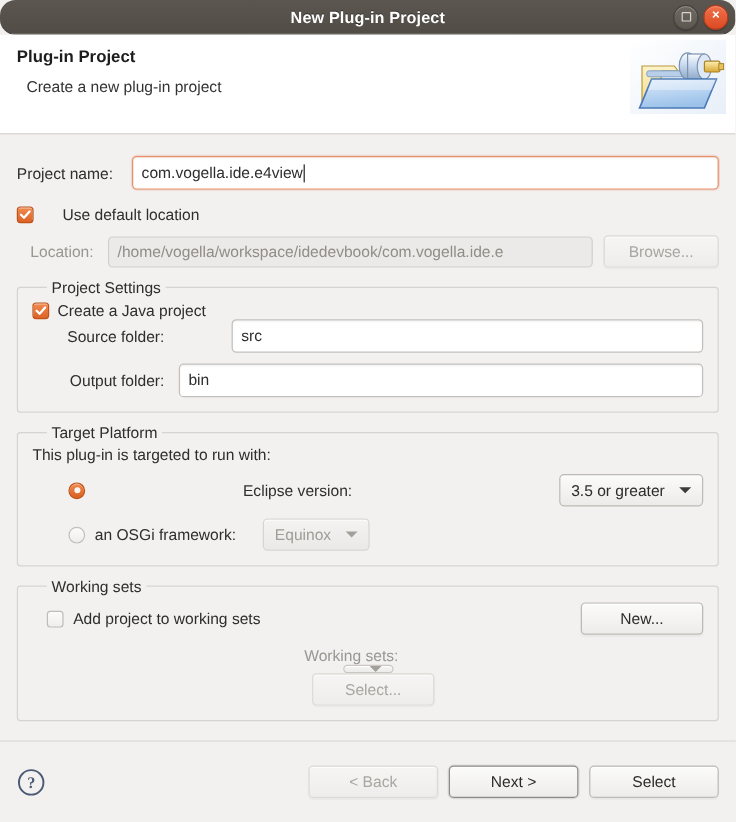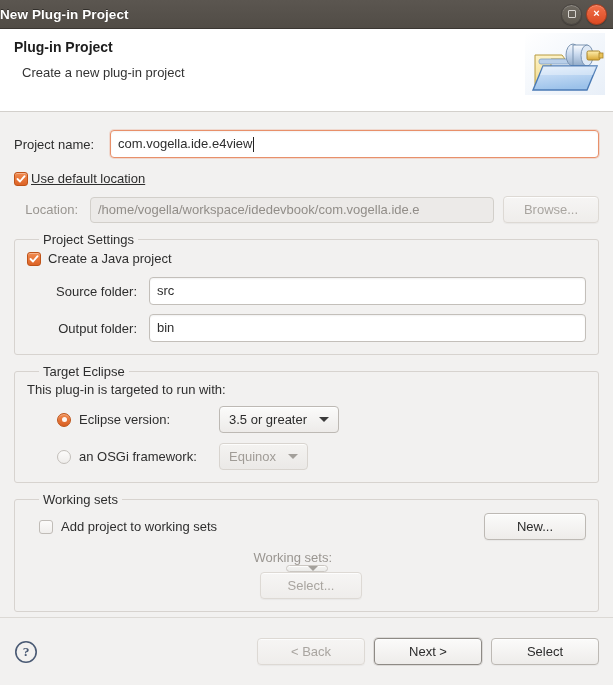--- a/index.html
+++ b/index.html
@@ -18,21 +18,22 @@
   }
 
   
   .titlebar {
     position: relative;
     height: 28px;
     background: linear-gradient(to bottom, #5b5650 0%, #514c46 100%);
     border-bottom: 1px solid #3a3632;
     display: flex;
     align-items: center;
-    justify-content: flex-start;
+    justify-content: center;
+    border-radius: 13px;
   }
   .titlebar-text {
     color: #ffffff;
     font-size: 13.5px;
     font-weight: bold;
     letter-spacing: 0.1px;
     text-shadow: 0 -1px 0 rgba(0,0,0,0.45);
   }
   .win-buttons {
     position: absolute;
@@ -386,21 +387,21 @@
         <span class="caret"></span>
     </div>
   </div>
 
   <div class="row" style="margin-top:13px;">
     <span class="cbox on">
       <svg class="tick" viewBox="0 0 10 10">
         <path d="M1.5 5 L4 7.5 L8.6 2.2" stroke="#ffffff" stroke-width="1.9" fill="none" stroke-linecap="round" stroke-linejoin="round"></path>
       </svg>
     </span>
-    <label class="lbl" style="margin-left:3px;text-decoration:underline;">Use default location</label>
+    <label class="lbl" style="margin-left:24px;">Use default location</label>
   </div>
 
   <div class="row" style="margin-top:10px;">
     <label class="lbl dim" style="width:76px; text-align:right; padding-right:12px; box-sizing:border-box;">Location:</label>
     <div class="entry disabled" style="flex:1;">
       <span>/home/vogella/workspace/idedevbook/com.vogella.ide.e</span>
     </div>
     <button class="btn disabled" style="margin-left:9px; min-width:96px;">Browse...</button>
   </div>
 
@@ -409,41 +410,41 @@
 
     <div class="row" style="margin-top:-3px;">
       <span class="cbox on">
         <svg class="tick" viewBox="0 0 10 10">
           <path d="M1.5 5 L4 7.5 L8.6 2.2" stroke="#ffffff" stroke-width="1.9" fill="none" stroke-linecap="round" stroke-linejoin="round"></path>
         </svg>
       </span>
       <label class="lbl" style="margin-left:7px;">Create a Java project</label>
     </div>
 
-    <div class="row" style="margin-top:11px;">
+    <div class="row" style="gap:44px;">
       <label class="lbl" style="width:122px; text-align:right; padding-right:12px; box-sizing:border-box;">Source folder:</label>
       <div class="entry" style="flex:1; height:28px;">
         <span>src</span>
       </div>
     </div>
 
     <div class="row" style="margin-top:9px;">
       <label class="lbl" style="width:122px; text-align:right; padding-right:12px; box-sizing:border-box;">Output folder:</label>
       <div class="entry" style="flex:1; height:28px;">
         <span>bin</span>
       </div>
     </div>
   </div>
 
   <div class="group" style="margin-top:16px;">
-    <span class="group-title">Target Eclipse</span>
+    <span class="group-title">Target Platform</span>
 
     <div style="margin-top:-4px; font-size:13px; color:#2e2e2e;">This plug-in is targeted to run with:</div>
 
-    <div class="row" style="margin-top:9px; padding-left:30px;">
+    <div class="row" style="margin-top:9px; padding-left:30px;justify-content:space-between;">
       <span class="radio on">
         <span class="dot"></span>
       </span>
       <label class="lbl" style="margin-left:8px; width:140px;">Eclipse version:</label>
       <div class="combo">
         <span>3.5 or greater</span>
         <span class="arrow-dn"></span>
       </div>
     </div>
 

